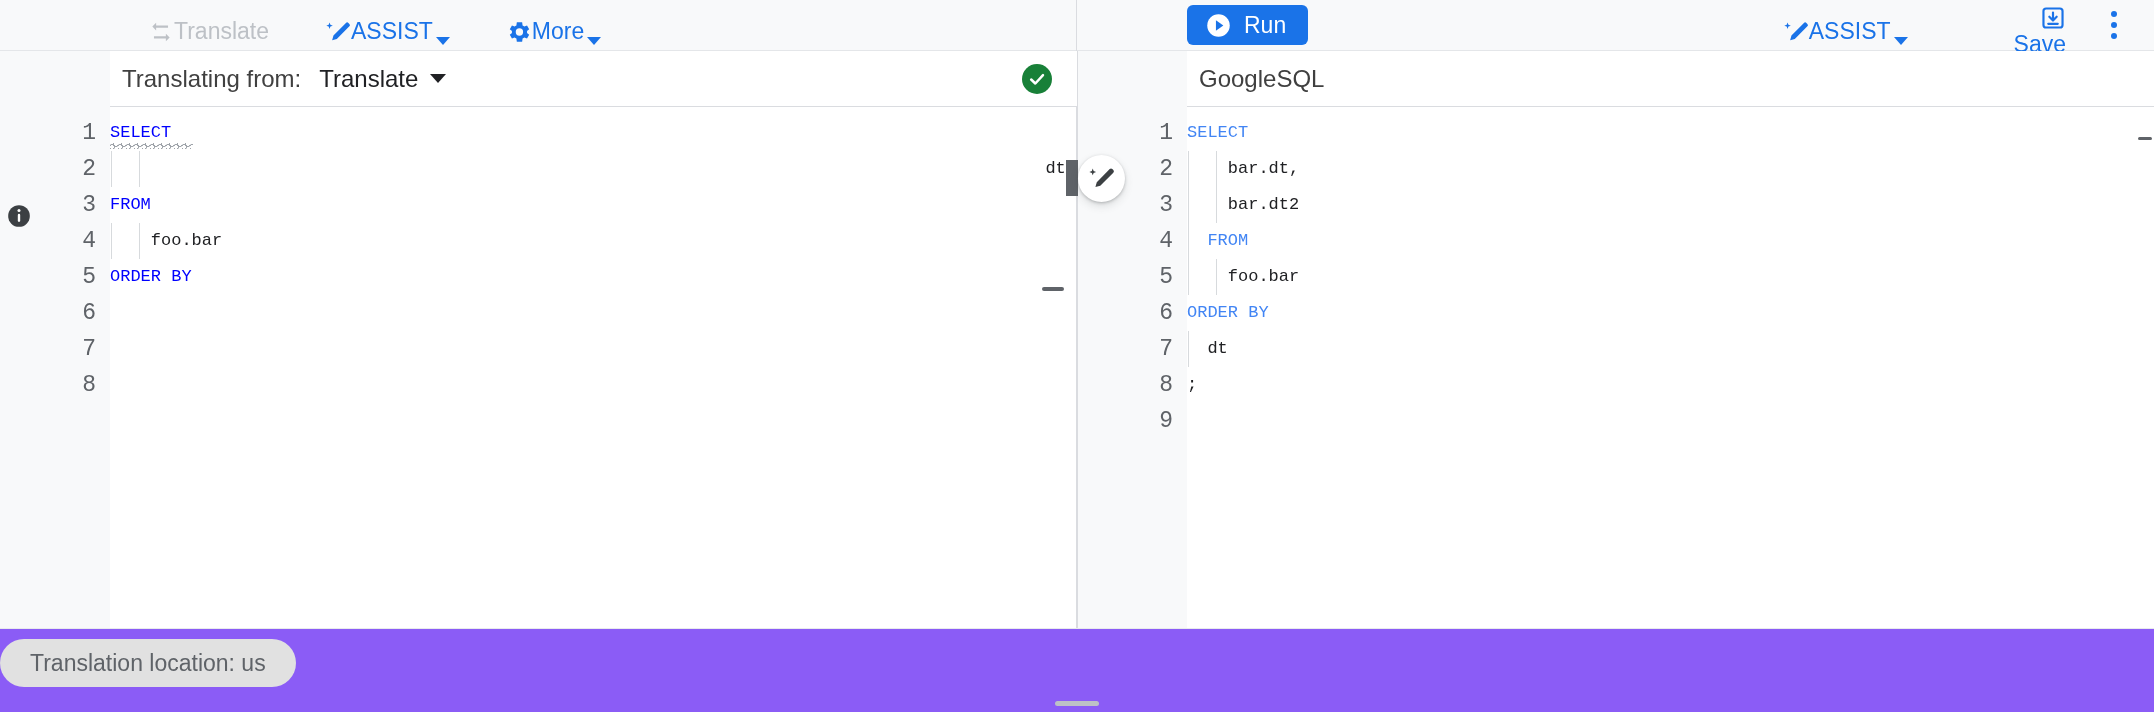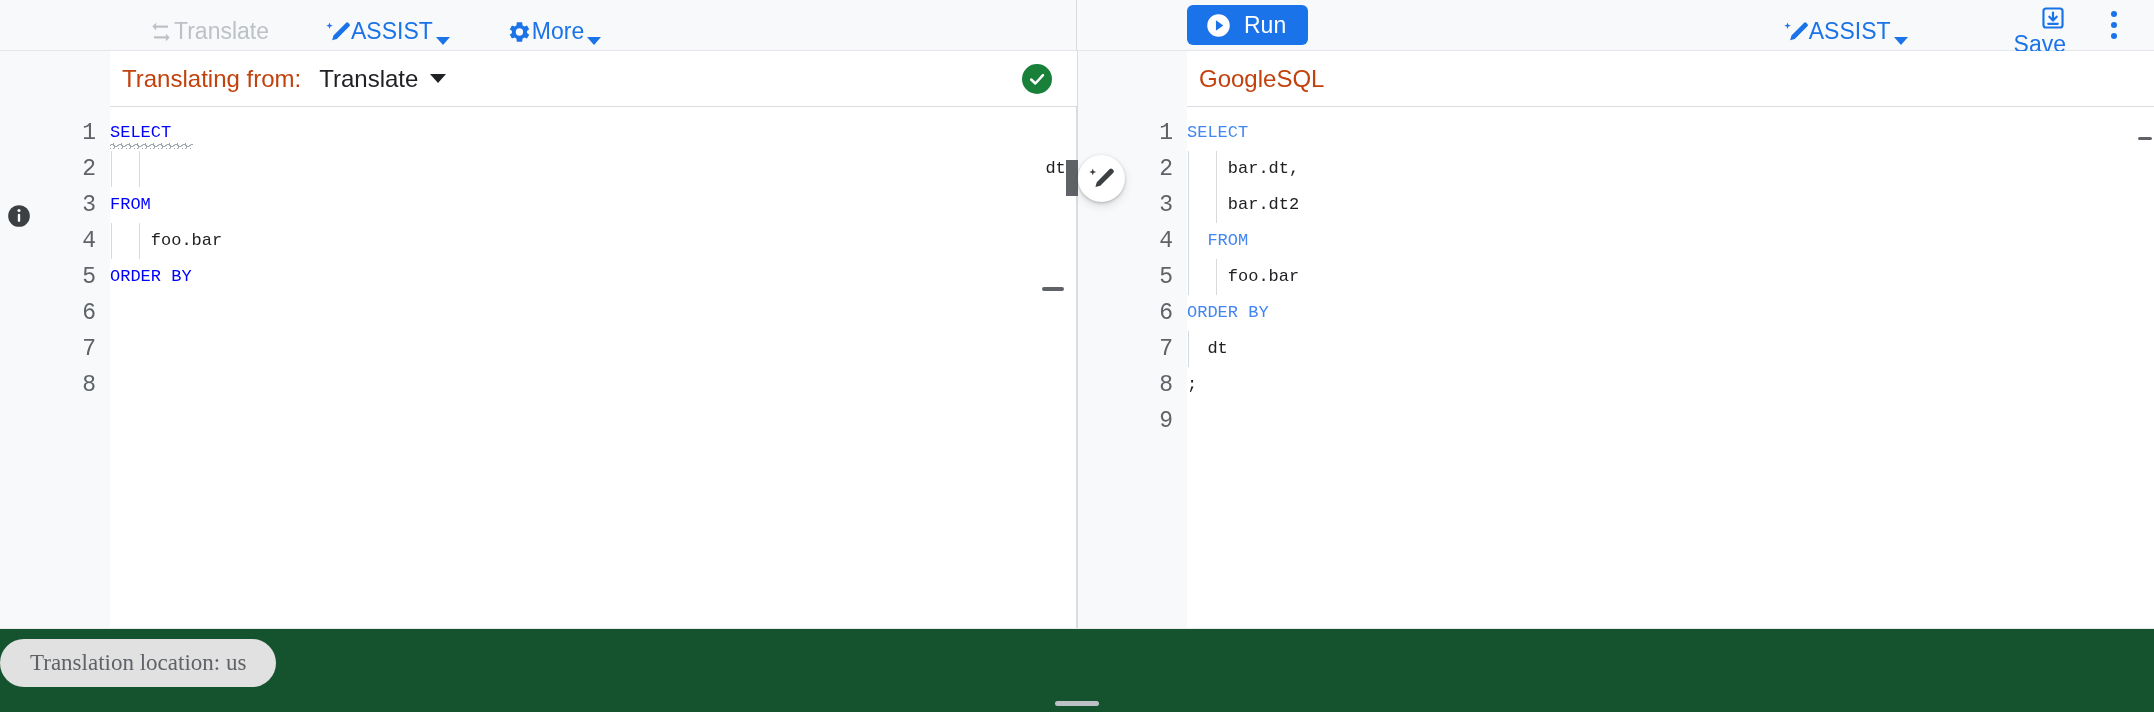--- a/index.html
+++ b/index.html
@@ -108,21 +108,21 @@
     position: relative;
     height: 56px;
     background: #ffffff;
     border-bottom: 1px solid #dadce0;
     display: flex;
     align-items: center;
   }
   .pane-left .pane-header  { margin-left: 110px; width: 967px; padding: 0 25px 0 12px; }
   .pane-right .pane-header { margin-left: 110px; width: 967px; padding: 0 25px 0 12px; align-items: center; }
 
-  .hdr-label { font-size: 24px; color: #c2410c; }
+  .hdr-label { font-size: 24px; color: #404040; }
   .hdr-select {
     display: inline-flex; align-items: center; gap: 9px;
     font-size: 24px; color: #202124; margin-left: 18px; cursor: pointer;
   }
   .hdr-select .caret { border-top-color: #202124; border-left-width: 8px; border-right-width: 8px; border-top-width: 9px; }
 
   .check-circle {
     width: 30px; height: 30px; border-radius: 50%;
     background: #188038;
     display: flex; align-items: center; justify-content: center;
@@ -238,22 +238,21 @@
     background: #5f6368;
     border-radius: 2px;
     z-index: 4;
   }
 
   
   .statusbar {
     position: absolute;
     left: 0; top: 628px;
     width: 2154px; height: 84px;
-    background: #14532d;
-    font-family: Liberation Serif, serif;
+    background: #8b5cf6;
   }
   .status-chip {
     position: absolute;
     left: 0; top: 11px;
     height: 48px;
     display: flex; align-items: center;
     padding: 0 30px 0 30px;
     background: #e1e1e1;
     border-radius: 24px;
     font-size: 23px;

